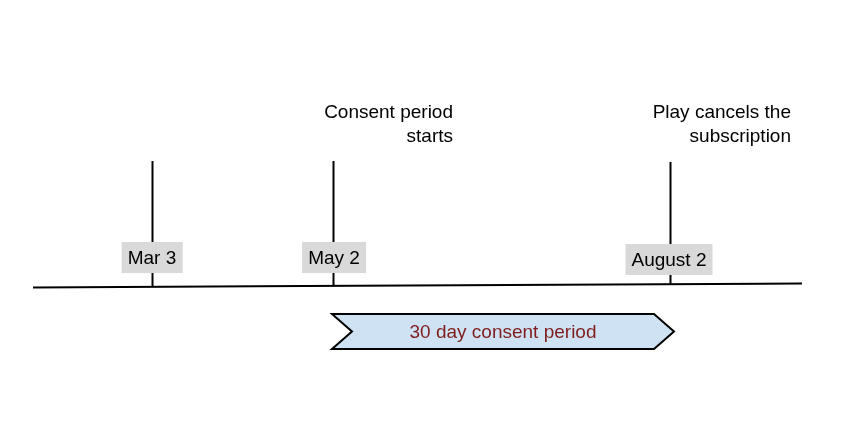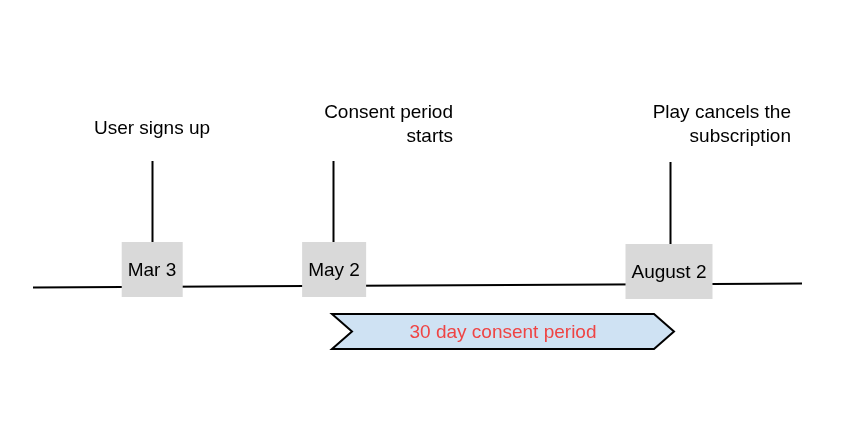--- a/index.html
+++ b/index.html
@@ -31,55 +31,54 @@
   .event-title.two-line { top: 100px; text-align: right; }
   .t1 { left: 32px;  }  
   .t2 { left: 213px; }  
   .t3 { left: 551px; }  
   .date-chip {
     position: absolute;
     transform: translateX(-50%);
     background: #d9d9d9;
     font-size: 19px;
     line-height: 23px;
-    padding: 16px 6px;
+    padding: 4px 6px;
     white-space: nowrap;
     color: #000000;
   }
   .d1 { left: 152px; top: 242px; }
   .d2 { left: 334px; top: 242px; }
   .d3 { left: 669px; top: 244px; }
   .ribbon-label {
     position: absolute;
     left: 352px;
     top: 321px;
     width: 302px;
     text-align: center;
     font-size: 19px;
     line-height: 21px;
-    color: #ef4444;
+    color: #7f1d1d;
   }
 </style>
 </head>
 <body>
 
 <div class="canvas">
 
   <svg class="layer-svg" viewBox="0 0 852 426" xmlns="http://www.w3.org/2000/svg">
 
     <line x1="152.5" y1="161" x2="152.5" y2="287" stroke="#000000" stroke-width="2"></line>
     <line x1="333.5" y1="161" x2="333.5" y2="286" stroke="#000000" stroke-width="2"></line>
     <line x1="670.5" y1="162" x2="670.5" y2="285" stroke="#000000" stroke-width="2"></line>
 
     <line x1="33" y1="287.5" x2="802" y2="283.5" stroke="#000000" stroke-width="2"></line>
 
     <polygon points="332,314 654,314 674,331.5 654,349 332,349 352,331.5" fill="#cfe2f3" stroke="#000000" stroke-width="2" stroke-linejoin="miter"></polygon>
   </svg>
 
-  <div class="event-title one-line t1">User signs up</div>
   <div class="event-title two-line t2">Consent period
 starts</div>
   <div class="event-title two-line t3">Play cancels the
 subscription</div>
 
   <div class="date-chip d1">Mar 3</div>
   <div class="date-chip d2">May 2</div>
   <div class="date-chip d3">August 2</div>
 
   <div class="ribbon-label">30 day consent period</div>

